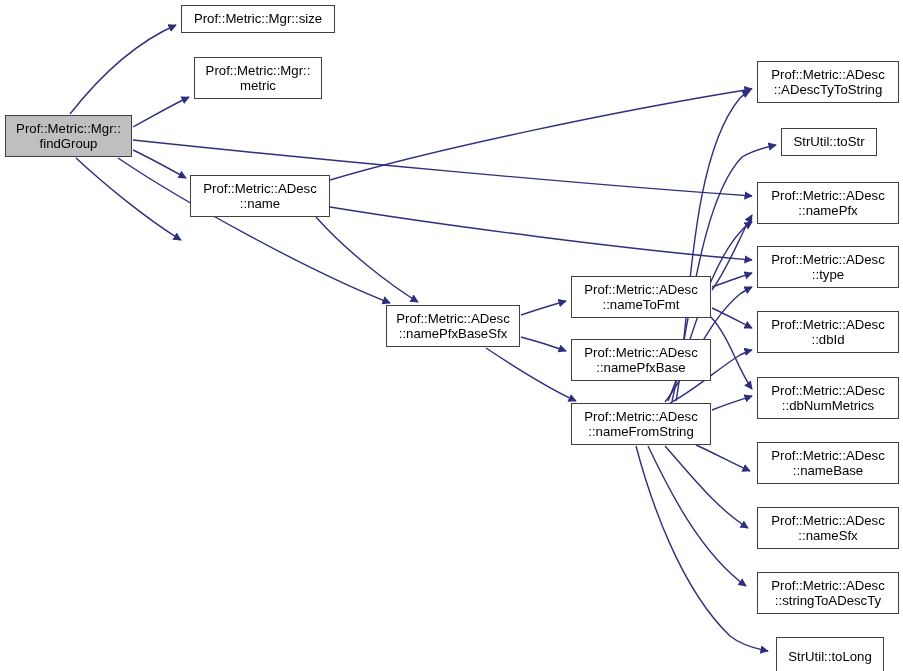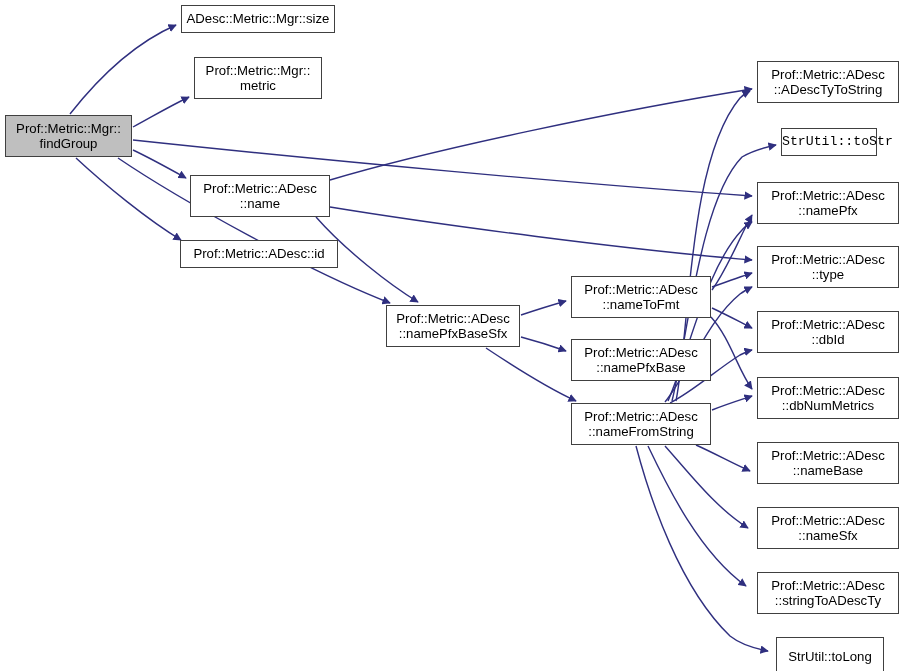--- a/index.html
+++ b/index.html
@@ -114,36 +114,33 @@
       <path d="M 636,446 C 650,499 680,588 730,636 C 740,644 752,648 768,651"></path>
     </g>
   </svg>
 
   <div class="node highlight" style="left:5px; top:115px; width:127px; height:42px;">
     <span class="node-label">Prof::Metric::Mgr::
 findGroup</span>
   </div>
 
   <div class="node" style="left:181px; top:5px; width:154px; height:28px;">
-    <span class="node-label">ADesc::Metric::Mgr::size</span>
+    <span class="node-label">Prof::Metric::Mgr::size</span>
   </div>
 
   <div class="node" style="left:194px; top:57px; width:128px; height:42px;">
     <span class="node-label">Prof::Metric::Mgr::
 metric</span>
   </div>
 
   <div class="node" style="left:190px; top:175px; width:140px; height:42px;">
     <span class="node-label">Prof::Metric::ADesc
 ::name</span>
   </div>
 
-  <div class="node" style="left:180px; top:240px; width:158px; height:28px;">
-    <span class="node-label">Prof::Metric::ADesc::id</span>
-  </div>
 
   <div class="node" style="left:386px; top:305px; width:134px; height:42px;">
     <span class="node-label">Prof::Metric::ADesc
 ::namePfxBaseSfx</span>
   </div>
 
   <div class="node" style="left:571px; top:276px; width:140px; height:42px;">
     <span class="node-label">Prof::Metric::ADesc
 ::nameToFmt</span>
   </div>
@@ -156,21 +153,21 @@
   <div class="node" style="left:571px; top:403px; width:140px; height:42px;">
     <span class="node-label">Prof::Metric::ADesc
 ::nameFromString</span>
   </div>
 
   <div class="node" style="left:757px; top:61px; width:142px; height:42px;">
     <span class="node-label">Prof::Metric::ADesc
 ::ADescTyToString</span>
   </div>
 
-  <div class="node" style="left:781px; top:128px; width:96px; height:28px;font-family:Liberation Mono, monospace;">
+  <div class="node" style="left:781px; top:128px; width:96px; height:28px;">
     <span class="node-label">StrUtil::toStr</span>
   </div>
 
   <div class="node" style="left:757px; top:182px; width:142px; height:42px;">
     <span class="node-label">Prof::Metric::ADesc
 ::namePfx</span>
   </div>
 
   <div class="node" style="left:757px; top:246px; width:142px; height:42px;">
     <span class="node-label">Prof::Metric::ADesc

